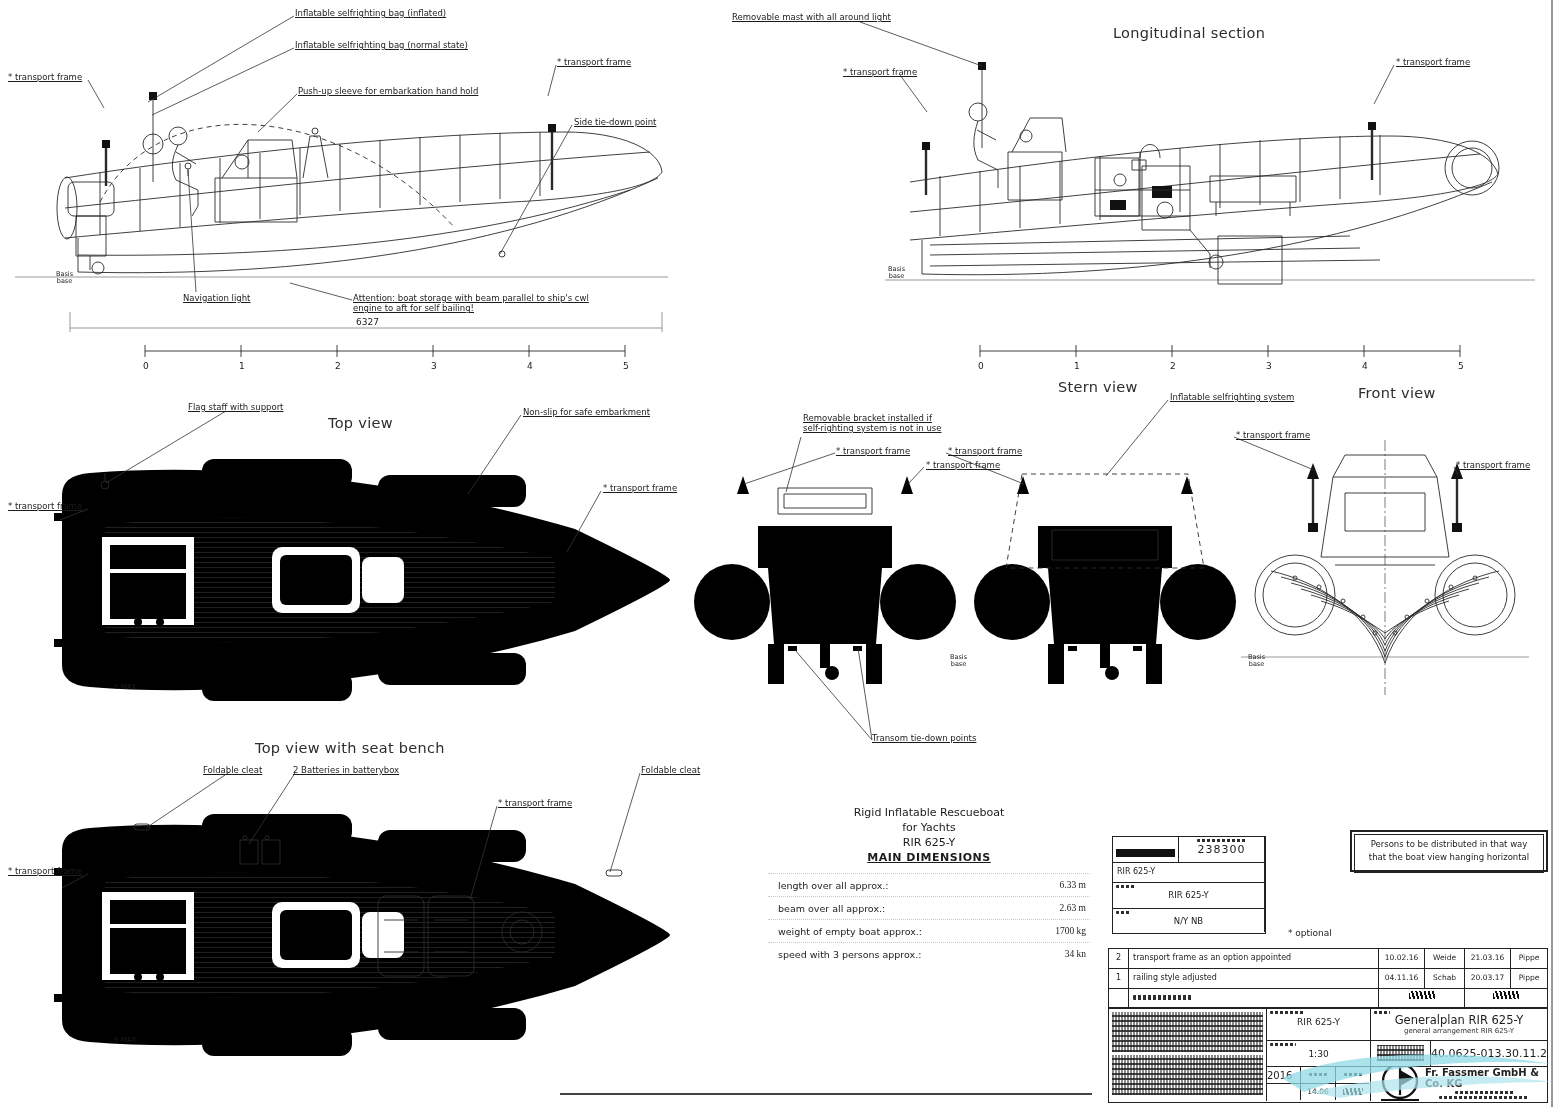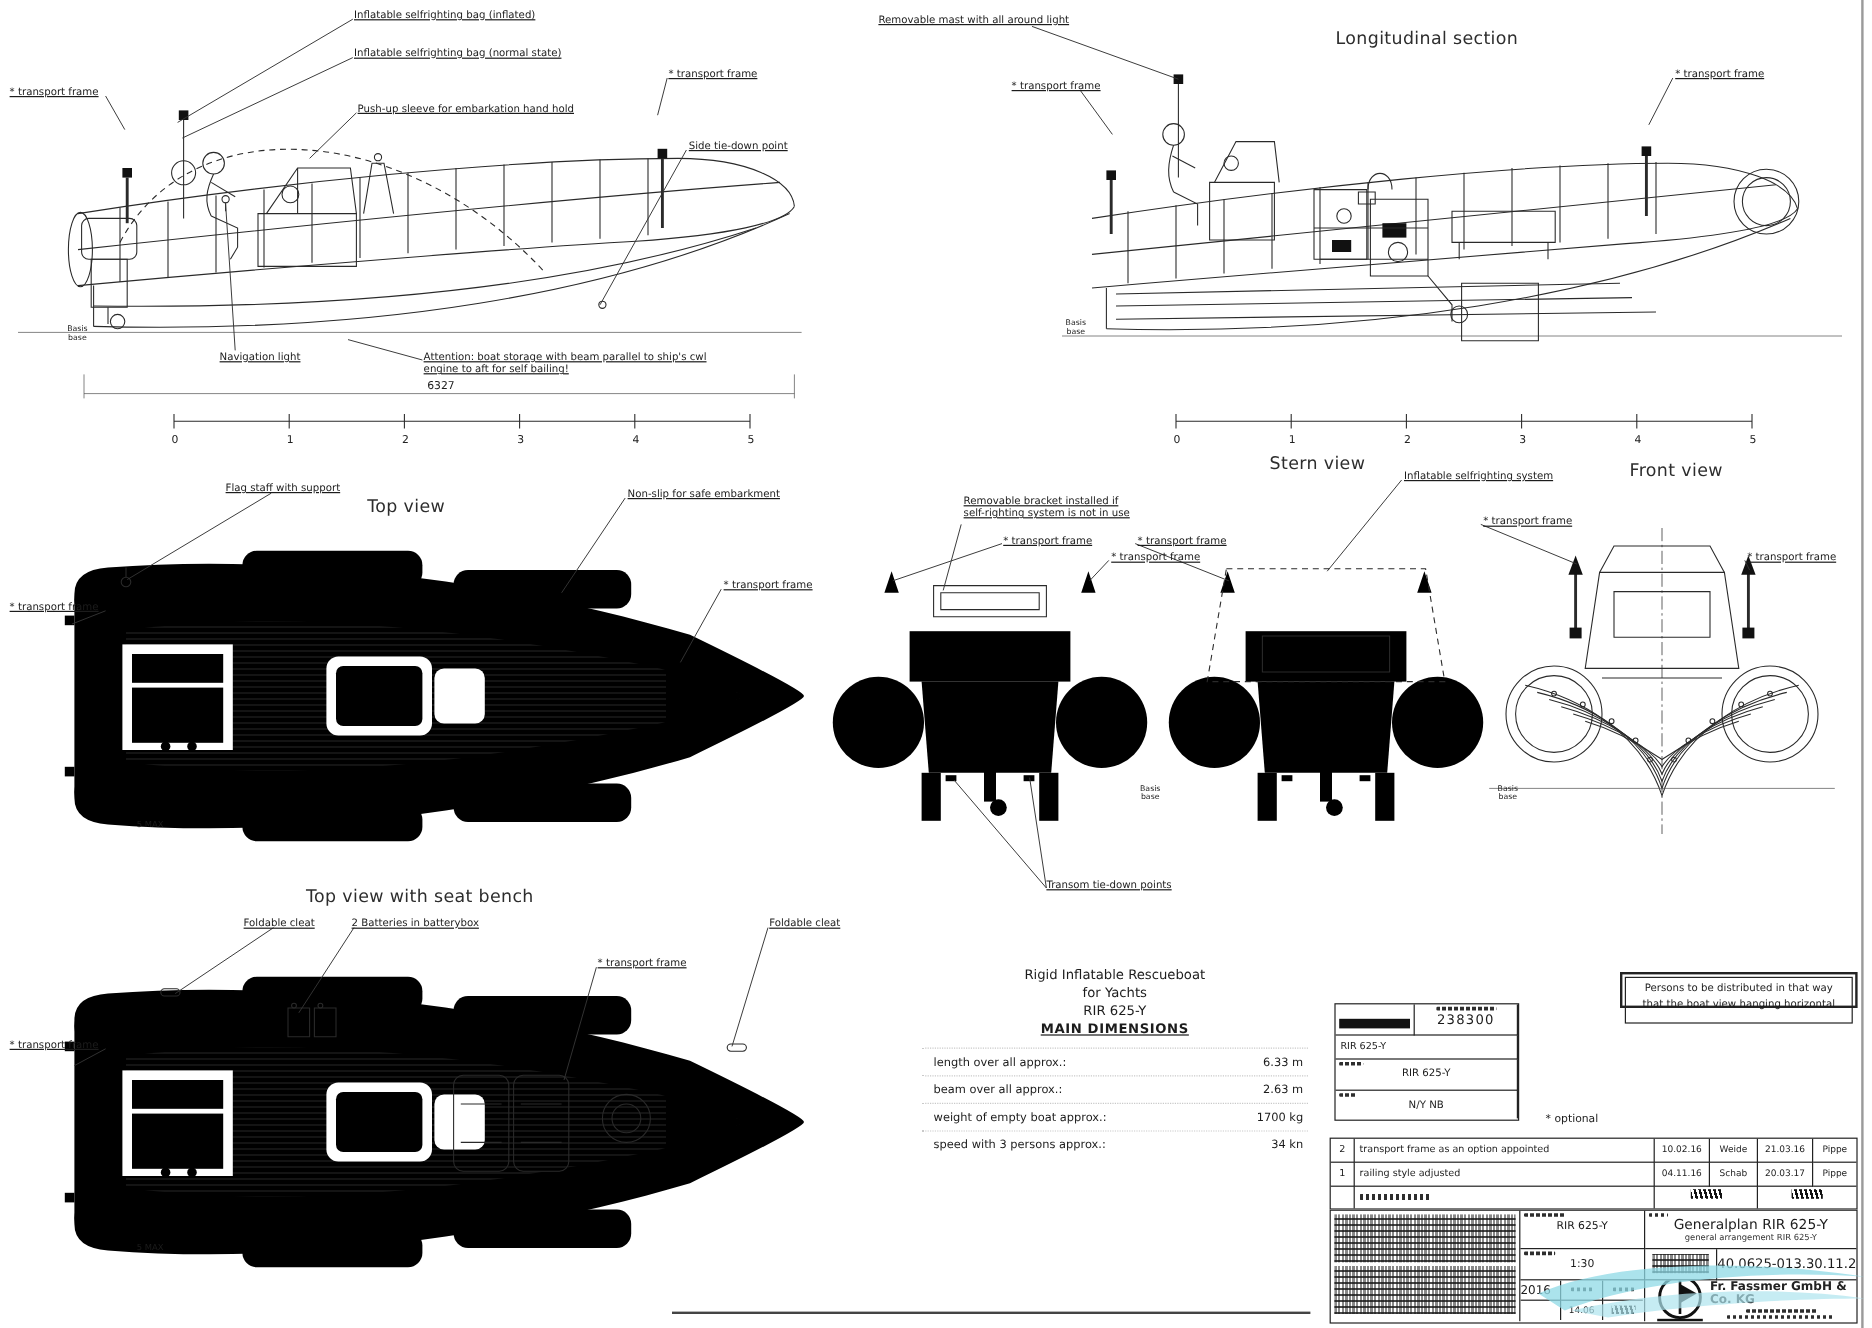--- a/index.html
+++ b/index.html
@@ -19,21 +19,21 @@
   .lbl.nou{text-decoration:none;}
   .tiny{position:absolute;font-size:6.5px;line-height:1.05;z-index:6;text-align:center;}
   .vtitle{position:absolute;font-size:14.5px;color:#2d2d2d;z-index:6;letter-spacing:.3px;}
   .leader{z-index:5;pointer-events:none;}
   .leader line{stroke:#333;stroke-width:0.8;}
   .dimtable{position:absolute;left:768px;top:806px;width:322px;z-index:6;}
   .dimtable .tt{text-align:center;font-size:11px;line-height:1.35;}
   .dimtable .tt.u{text-decoration:underline;font-weight:bold;letter-spacing:.5px;}
   .dimrow{display:flex;justify-content:space-between;font-size:9.5px;
           padding:5.5px 4px 5.5px 10px;border-top:1px dotted #c9c9c9;}
-  .dimrow .v{min-width:60px;text-align:right;}
+  .dimrow .v{min-width:60px;text-align:right;font-family:Liberation Serif, serif;}
   .tb{position:absolute;border:1px solid #222;background:#fff;box-sizing:border-box;z-index:6;}
   .cell{position:absolute;box-sizing:border-box;border-right:1px solid #222;
         border-bottom:1px solid #222;font-size:8px;overflow:hidden;}
   .scrib{background:repeating-linear-gradient(90deg,#2e2e2e 0 3px,transparent 3px 5px);
          height:3px;border-radius:1px;}
   .sig{background:repeating-linear-gradient(75deg,#111 0 2px,transparent 2px 4px);
        height:8px;width:26px;margin:2px auto 0;}
   .microblock{background:
        repeating-linear-gradient(0deg,rgba(20,20,20,.78) 0 2px,transparent 2px 5px),
        repeating-linear-gradient(90deg,rgba(20,20,20,.5) 0 2px,transparent 2px 3px);
@@ -395,21 +395,21 @@
   <line x1="872" y1="740" x2="795" y2="650"></line>
   <line x1="872" y1="740" x2="858" y2="648"></line>
   <line x1="228" y1="773" x2="146" y2="828"></line>
   <line x1="295" y1="773" x2="249" y2="844"></line>
   <line x1="640" y1="773" x2="610" y2="872"></line>
   <line x1="497" y1="806" x2="470" y2="900"></line>
   <line x1="88" y1="874" x2="62" y2="888"></line>
 </svg>
 
 <div class="vtitle" style="left:1113px;top:25px">Longitudinal section</div>
-<div class="vtitle" style="left:306px;top:415px">Top view</div>
+<div class="vtitle" style="left:328px;top:415px">Top view</div>
 <div class="vtitle" style="left:1058px;top:379px">Stern view</div>
 <div class="vtitle" style="left:1358px;top:385px">Front view</div>
 <div class="vtitle" style="left:255px;top:740px">Top view with seat bench</div>
 
 <div class="lbl" style="left:295px;top:8px">Inflatable selfrighting bag (inflated)</div>
 <div class="lbl" style="left:295px;top:40px">Inflatable selfrighting bag (normal state)</div>
 <div class="lbl" style="left:8px;top:72px">* transport frame</div>
 <div class="lbl" style="left:298px;top:86px">Push-up sleeve for embarkation hand hold</div>
 <div class="lbl" style="left:557px;top:57px">* transport frame</div>
 <div class="lbl" style="left:574px;top:117px">Side tie-down point</div>
@@ -499,21 +499,21 @@
     <div style="text-align:center;font-size:8.5px">RIR 625-Y</div>
   </div>
   <div class="cell" style="left:0;top:72px;width:152px;height:23px;border-bottom:none">
     <div class="scrib" style="width:14px;margin:2px 0 2px 3px"></div>
     <div style="text-align:center;font-size:8.5px">N/Y NB</div>
   </div>
 </div>
 
 <div class="lbl nou" style="left:1288px;top:928px;font-size:9px">* optional</div>
 
-<div class="tb" style="left:1350px;top:810px;width:198px;height:30px;border-width:2px">
+<div class="tb" style="left:1350px;top:830px;width:198px;height:42px;border-width:2px">
   <div style="border:1px solid #222;margin:2px;height:34px;text-align:center;font-size:8.5px;padding-top:3px;line-height:1.5">
     <span>Persons to be distributed in that way</span><br>
     <span>that the boat view hanging horizontal</span>
   </div>
 </div>
 
 <div class="tb" style="left:1108px;top:948px;width:440px;height:60px">
 
   <div class="cell" style="left:0;top:0;width:20px;height:20px;text-align:center;padding-top:4px">2</div>
   <div class="cell" style="left:20px;top:0;width:250px;height:20px;padding:4px 0 0 4px">transport frame as an option appointed</div>

